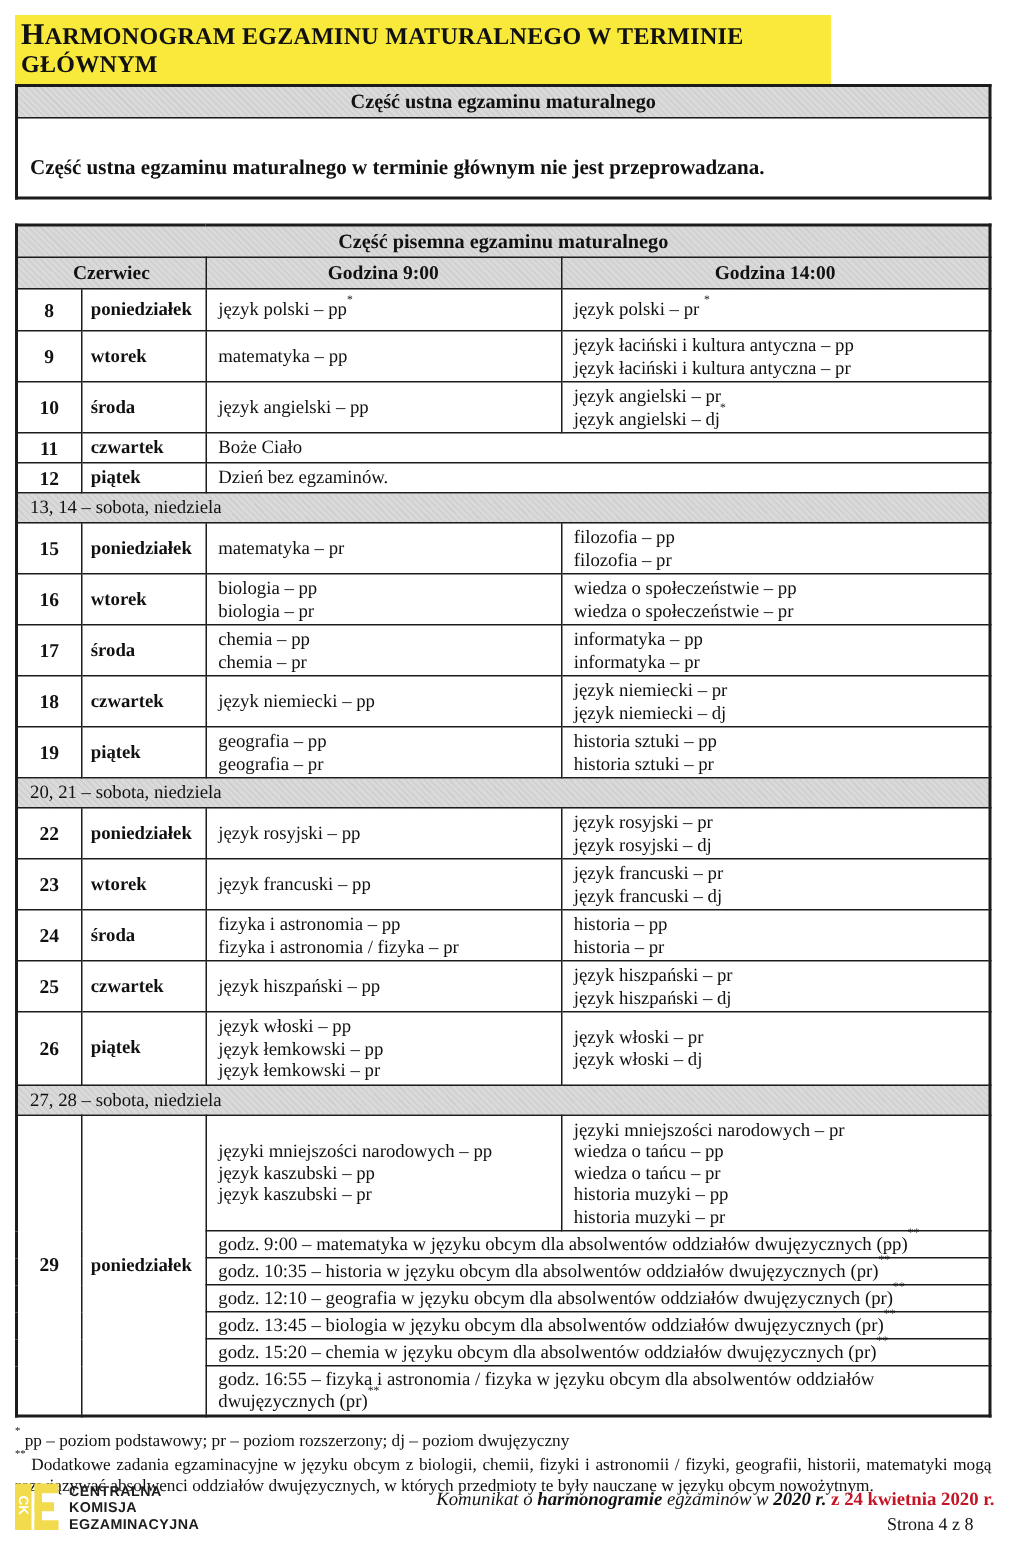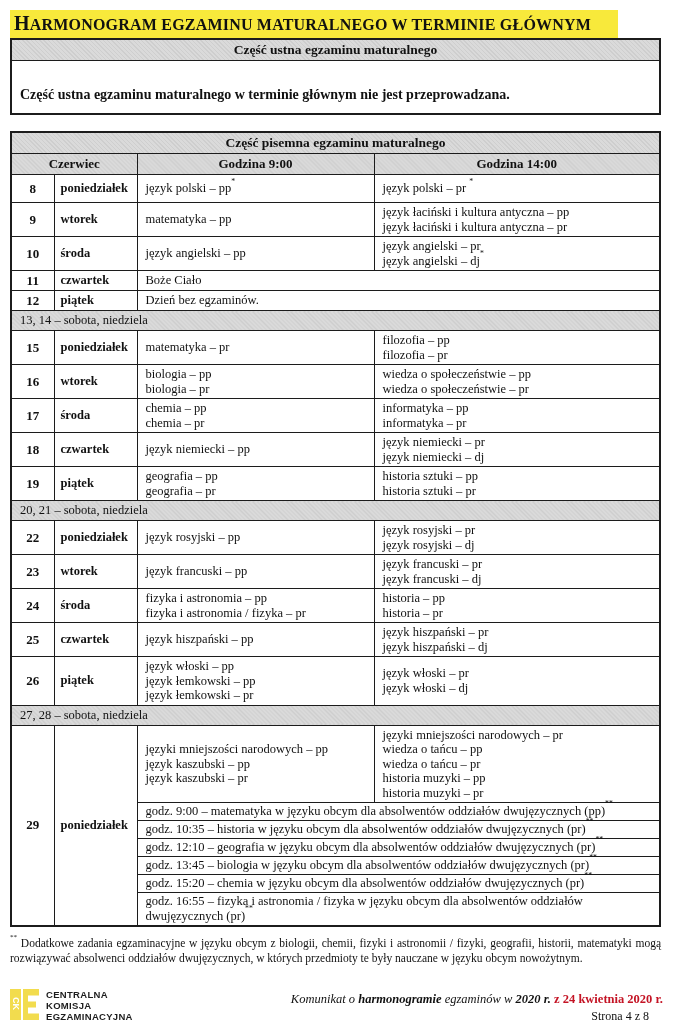--- a/index.html
+++ b/index.html
@@ -14,21 +14,21 @@
   body{
     width:673px;height:1036px;overflow:hidden;
     font-family:"Liberation Serif", serif;
     color:#111;
     position:relative;
   }
   .page{padding:10px 10px 0 10px;}
 
   
   .doc-title{
-    display:block;width:608px;
+    display:block;width:544px;
     background:var(--highlight);
     font-size:16px;font-weight:bold;
     padding:2px 4px 3px 4px;
     letter-spacing:.2px;
   }
   .doc-title::first-letter{font-size:20px;}
   .doc-subtitle{font-size:11.5px;margin:2px 0 14px 1px;}
 
   
   table{border-collapse:collapse;width:651px;}
@@ -321,20 +321,21 @@
         <tr>
           <td class="c-extra" colspan="2">godz. 15:20 – chemia w języku obcym dla absolwentów oddziałów dwujęzycznych (pr)<sup>**</sup></td>
         </tr>
         <tr>
           <td class="c-extra" colspan="2">godz. 16:55 – fizyka i astronomia / fizyka w języku obcym dla absolwentów oddziałów dwujęzycznych (pr)<sup>**</sup></td>
         </tr>
       </tbody>
   </table>
 
   <div class="footnotes" id="footnotes">
+      <div class="fn"><sup>*</sup> pp – poziom podstawowy; pr – poziom rozszerzony; dj – poziom dwujęzyczny</div>
       <div class="fn justify"><sup>**</sup> Dodatkowe zadania egzaminacyjne w języku obcym z biologii, chemii, fizyki i astronomii / fizyki, geografii, historii, matematyki mogą rozwiązywać absolwenci oddziałów dwujęzycznych, w których przedmioty te były nauczane w języku obcym nowożytnym.</div>
     </div>
 
   <div class="footer">
     <div class="logo">
       <div class="logo-mark">
         <svg width="30" height="34" viewBox="0 0 30 34" aria-hidden="true">
           <rect x="0" y="1" width="11" height="31" fill="#f2dc4e"></rect>
           <rect x="13" y="1" width="5" height="31" fill="#f2dc4e"></rect>
           <rect x="13" y="1" width="16" height="6.5" fill="#f2dc4e"></rect>

